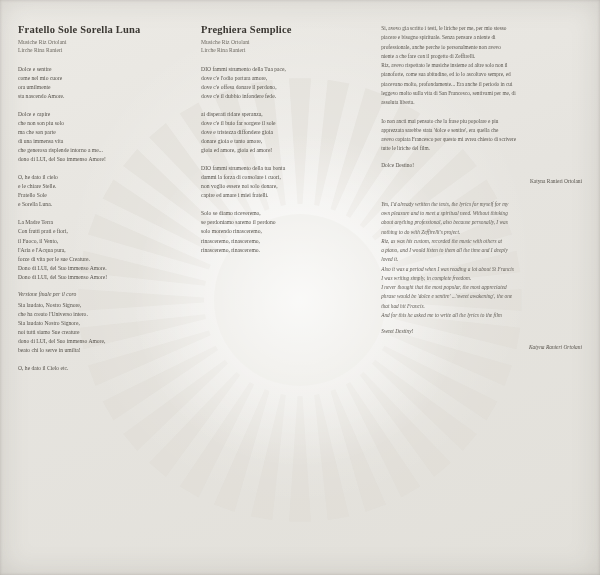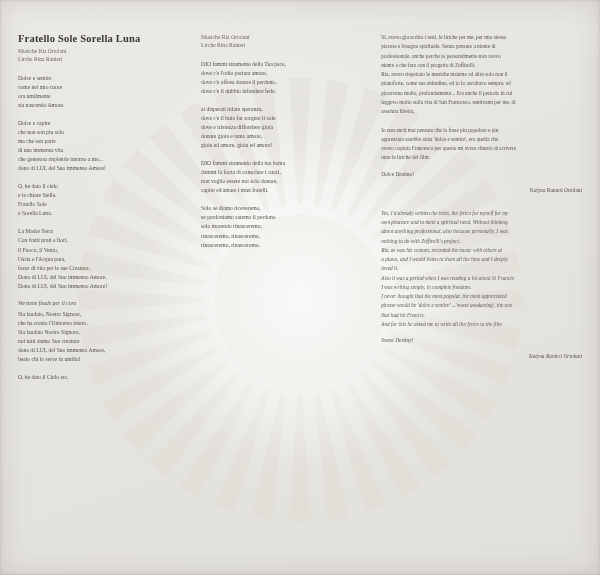--- a/index.html
+++ b/index.html
@@ -55,21 +55,21 @@
     position: absolute;
     inset: 0;
     box-shadow: inset 0 0 28px rgba(120,115,105,0.22), inset 0 0 3px rgba(90,85,78,0.25);
     pointer-events: none;
   }
 
   #columns {
     position: absolute;
     inset: 0;
     display: flex;
-    padding: 33px 18px 0 18px;
+    padding: 24px 18px 0 18px;
     box-sizing: border-box;
     gap: 0;
   }
   .col {
     box-sizing: border-box;
   }
   .col-1 { width: 185px; padding-right: 12px; }
   .col-2 { width: 182px; padding-right: 12px; }
   .col-3 { width: 203px; }
 
@@ -227,20 +227,21 @@
       <p class="lyric-block">Sia laudato, Nostro Signore,
 che ha creato l'Universo intero.
 Sia laudato Nostro Signore,
 noi tutti siamo  Sue creature
 dono di LUI, del Suo immenso Amore,
 beato chi lo serve in umilta!</p>
       <p class="lyric-block">O, he dato il Cielo etc.</p>
     </div>
 
     <div class="col col-2">
+      <h2 class="song-title">Preghiera Semplice</h2>
       <div class="credit">
         <span>Musiche Riz Ortolani</span>
         <span>Lirche Rina Ranieri</span>
       </div>
       <p class="lyric-block">DIO fammi strumento della Tua pace,
 dove c'e l'odio portara amore,
 dove c'e offesa donare il perdono,
 dove c'e il dubbio infondere fede.</p>
       <p class="lyric-block">ai disperati ridare speranza,
 dove c'e il buio far sorgere il sole

